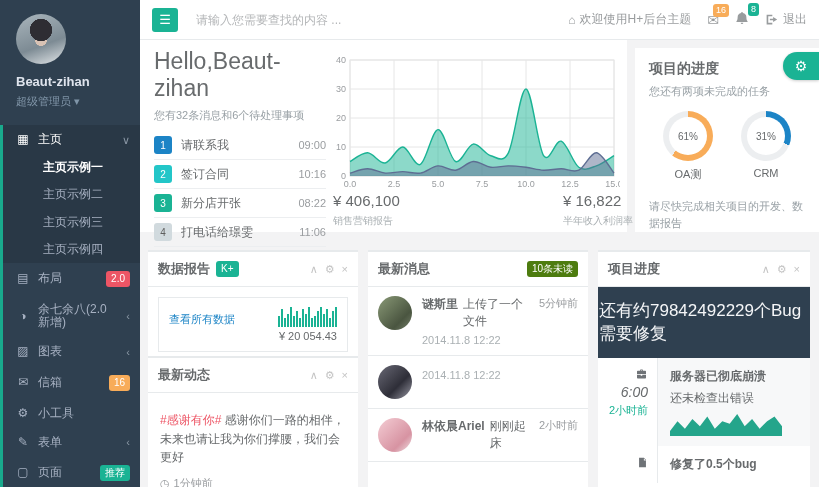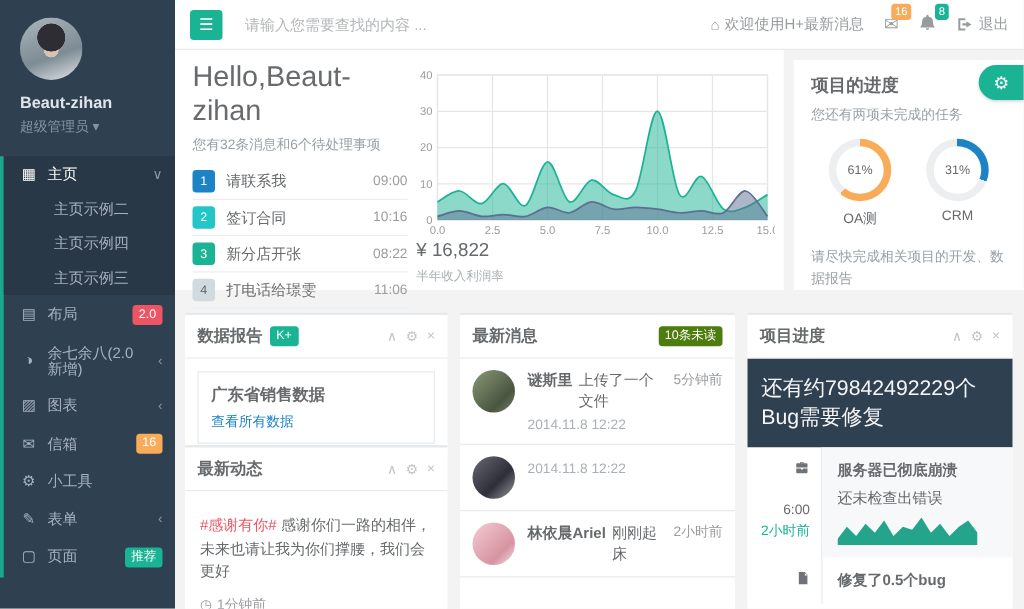--- a/index.html
+++ b/index.html
@@ -95,26 +95,26 @@
   .av1{background:linear-gradient(135deg,#8a9a77 0%,#4a5540 70%,#76816b 100%);}
   .av2{background:linear-gradient(135deg,#6a6a76 0%,#2e2e38 60%,#9b9ba6 100%);}
   .av3{background:linear-gradient(135deg,#f4cdd4 0%,#d793a2 70%,#f0e3e5 100%);}
   .msg-body{flex:1;min-width:0;}
   .msg-line1{display:flex;font-size:12px;color:#676a6c;}
   .msg-name{font-weight:bold;margin-right:5px;cursor:pointer;white-space:nowrap;}
   .msg-strong{font-weight:bold;}
   .msg-ago{margin-left:auto;color:#9a9da0;font-size:11px;padding-left:6px;white-space:nowrap;}
   .msg-date{font-size:11px;color:#aab0b3;margin-top:4px;}
   
-  .bug-banner{background:#2f4050;color:#fff;padding:13px 11px 12px;}
+  .bug-banner{background:#2f4050;color:#fff;padding:13px 1px 12px;}
   .bug-title{font-size:17px;line-height:1.35;color:#f4f5f7;font-weight:300;}
   .bug-loc{display:flex;align-items:center;gap:5px;font-size:11px;color:#ccd3da;margin-top:9px;}
   .tl-row{display:flex;background:#fff;}
   .tl-left{width:60px;text-align:right;padding:10px 9px 10px 0;border-right:1px solid #e7eaec;flex-shrink:0;box-sizing:border-box;}
-  .tl-time{font-size:11px;color:#676a6c;margin-top:19px;}
+  .tl-time{font-size:14px;color:#676a6c;margin-top:1px;font-style:italic;}
   .tl-ago{font-size:11px;color:#1ab394;margin-top:3px;}
   .tl-content{flex:1;padding:10px 12px;}
   .tl-gray .tl-content{background:#f7f8f9;}
   .tl-title{font-size:12px;font-weight:bold;color:#676a6c;}
   .tl-desc{font-size:12px;color:#676a6c;margin-top:5px;}
   .tl-spark{margin-top:7px;display:block;}
   svg text{font-family:"Liberation Sans","DejaVu Sans",sans-serif;}
 </style>
 </head>
 <body>
@@ -126,28 +126,31 @@
     <div class="role"><span>超级管理员</span> <span>▾</span></div>
   </div>
   <div class="nav">
     <div class="nav-group active">
       <div class="nav-item">
         <span class="nicon">▦</span>
         <span>主页</span>
         <span class="narrow">∨</span>
       </div>
       <div class="submenu">
+        <div class="nav-item current">
+            <span>主页示例一</span>
+          </div>
         <div class="nav-item">
             <span>主页示例二</span>
           </div>
         <div class="nav-item">
-            <span>主页示例四</span>
+            <span>主页示例三</span>
           </div>
         <div class="nav-item">
-            <span>主页示例三</span>
+            <span>主页示例四</span>
           </div>
       </div>
     </div>
     <div class="nav-item">
       <span class="nicon">▤</span>
       <span>布局</span>
       <span class="nbadge" style="background: rgb(237, 85, 101);">2.0</span>
     </div>
     <div class="nav-item">
       <span class="nicon">◑</span>
@@ -183,21 +186,21 @@
 </div>
 
 <div class="topbar">
   <div class="hamburger">
       <span>☰</span>
     </div>
   <input class="search-input" type="text" placeholder="请输入您需要查找的内容 ..." style="">
   <div class="top-right">
     <div class="welcome">
       <span>⌂</span>
-      <span>欢迎使用H+最新消息</span>
+      <span>欢迎使用H+后台主题</span>
     </div>
     <div class="icon-wrap">
       <span>✉</span>
       <span class="notif-badge badge-mail">16</span>
     </div>
     <div class="icon-wrap">
       <svg width="14" height="14" viewBox="0 0 16 16">
           <path fill="#999c9e" d="M8 1a1 1 0 0 1 1 1v.4A5 5 0 0 1 13 7.2c0 2.8.7 3.9 1.4 4.6.2.2.1.7-.3.7H1.9c-.4 0-.5-.5-.3-.7C2.3 11.1 3 10 3 7.2A5 5 0 0 1 7 2.4V2a1 1 0 0 1 1-1zM6.5 13.3h3a1.5 1.5 0 0 1-3 0z"></path>
         </svg>
       <span class="notif-badge badge-bell">8</span>
@@ -271,20 +274,24 @@
         <text x="286" y="135" text-anchor="middle" font-size="9" fill="#9a9da0">15.0</text>
         <rect x="22" y="8" width="264" height="116" fill="none" stroke="#e6e6e6"></rect>
         <path d="M22,109.5C24.933333333333334,108.05,33.733333333333334,100.55833333333334,39.6,100.8C45.46666666666667,101.04166666666666,51.333333333333336,111.91666666666667,57.2,110.95C63.06666666666667,109.98333333333333,68.93333333333334,94.75833333333333,74.80000000000001,95C80.66666666666669,95.24166666666667,86.53333333333335,115.30000000000001,92.4,112.4C98.26666666666667,109.5,104.13333333333333,78.08333333333333,110,77.6C115.86666666666667,77.11666666666666,121.73333333333335,107.08333333333333,127.60000000000001,109.5C133.46666666666667,111.91666666666667,139.33333333333331,93.06666666666666,145.2,92.1C151.06666666666666,91.13333333333333,156.93333333333334,102.25,162.8,103.7C168.66666666666669,105.15,174.53333333333333,111.91666666666666,180.4,100.8C186.26666666666668,89.68333333333334,192.13333333333333,36.516666666666666,198,37C203.86666666666667,37.483333333333334,209.73333333333332,95,215.6,103.7C221.46666666666667,112.4,227.33333333333334,87.26666666666667,233.20000000000002,89.2C239.0666666666667,91.13333333333334,244.93333333333334,111.19166666666666,250.8,115.3C256.6666666666667,119.40833333333333,262.5333333333333,115.78333333333333,268.4,113.85C274.26666666666665,111.91666666666666,283.06666666666666,105.39166666666667,286,103.7L286,124L22,124Z" fill="rgba(26,179,148,0.5)"></path>
         <path d="M22,109.5C24.933333333333334,108.05,33.733333333333334,100.55833333333334,39.6,100.8C45.46666666666667,101.04166666666666,51.333333333333336,111.91666666666667,57.2,110.95C63.06666666666667,109.98333333333333,68.93333333333334,94.75833333333333,74.80000000000001,95C80.66666666666669,95.24166666666667,86.53333333333335,115.30000000000001,92.4,112.4C98.26666666666667,109.5,104.13333333333333,78.08333333333333,110,77.6C115.86666666666667,77.11666666666666,121.73333333333335,107.08333333333333,127.60000000000001,109.5C133.46666666666667,111.91666666666667,139.33333333333331,93.06666666666666,145.2,92.1C151.06666666666666,91.13333333333333,156.93333333333334,102.25,162.8,103.7C168.66666666666669,105.15,174.53333333333333,111.91666666666666,180.4,100.8C186.26666666666668,89.68333333333334,192.13333333333333,36.516666666666666,198,37C203.86666666666667,37.483333333333334,209.73333333333332,95,215.6,103.7C221.46666666666667,112.4,227.33333333333334,87.26666666666667,233.20000000000002,89.2C239.0666666666667,91.13333333333334,244.93333333333334,111.19166666666666,250.8,115.3C256.6666666666667,119.40833333333333,262.5333333333333,115.78333333333333,268.4,113.85C274.26666666666665,111.91666666666666,283.06666666666666,105.39166666666667,286,103.7" fill="none" stroke="#1ab394" stroke-width="1.4"></path>
         <path d="M22,121.1C24.933333333333334,120.375,33.733333333333334,116.75,39.6,116.75C45.46666666666667,116.75,51.333333333333336,120.61666666666666,57.2,121.1C63.06666666666667,121.58333333333333,68.93333333333334,119.65,74.80000000000001,119.65C80.66666666666669,119.65,86.53333333333335,122.06666666666666,92.4,121.1C98.26666666666667,120.13333333333333,104.13333333333333,114.33333333333333,110,113.85C115.86666666666667,113.36666666666666,121.73333333333335,118.925,127.60000000000001,118.2C133.46666666666667,117.47500000000001,139.33333333333331,109.98333333333333,145.2,109.5C151.06666666666666,109.01666666666667,156.93333333333334,114.575,162.8,115.3C168.66666666666669,116.02499999999999,174.53333333333333,113.85,180.4,113.85C186.26666666666668,113.85,192.13333333333333,114.57499999999999,198,115.3C203.86666666666667,116.025,209.73333333333332,117.95833333333334,215.6,118.2C221.46666666666667,118.44166666666666,227.33333333333334,116.75,233.20000000000002,116.75C239.0666666666667,116.75,244.93333333333334,120.85833333333333,250.8,118.2C256.6666666666667,115.54166666666667,262.5333333333333,100.31666666666666,268.4,100.8C274.26666666666665,101.28333333333333,283.06666666666666,117.71666666666667,286,121.1L286,124L22,124Z" fill="rgba(94,110,147,0.5)"></path>
         <path d="M22,121.1C24.933333333333334,120.375,33.733333333333334,116.75,39.6,116.75C45.46666666666667,116.75,51.333333333333336,120.61666666666666,57.2,121.1C63.06666666666667,121.58333333333333,68.93333333333334,119.65,74.80000000000001,119.65C80.66666666666669,119.65,86.53333333333335,122.06666666666666,92.4,121.1C98.26666666666667,120.13333333333333,104.13333333333333,114.33333333333333,110,113.85C115.86666666666667,113.36666666666666,121.73333333333335,118.925,127.60000000000001,118.2C133.46666666666667,117.47500000000001,139.33333333333331,109.98333333333333,145.2,109.5C151.06666666666666,109.01666666666667,156.93333333333334,114.575,162.8,115.3C168.66666666666669,116.02499999999999,174.53333333333333,113.85,180.4,113.85C186.26666666666668,113.85,192.13333333333333,114.57499999999999,198,115.3C203.86666666666667,116.025,209.73333333333332,117.95833333333334,215.6,118.2C221.46666666666667,118.44166666666666,227.33333333333334,116.75,233.20000000000002,116.75C239.0666666666667,116.75,244.93333333333334,120.85833333333333,250.8,118.2C256.6666666666667,115.54166666666667,262.5333333333333,100.31666666666666,268.4,100.8C274.26666666666665,101.28333333333333,283.06666666666666,117.71666666666667,286,121.1" fill="none" stroke="#5e6e93" stroke-width="1.4"></path>
       </svg>
   </div>
   <div class="stats">
     <div class="stat">
+      <div class="v">¥ 406,100</div>
+      <div class="l">销售营销报告</div>
+    </div>
+    <div class="stat">
       <div class="v">¥ 16,822</div>
       <div class="l">半年收入利润率</div>
     </div>
   </div>
 </div>
 
 <div class="overview-panel">
   <div class="ov-title">项目的进度</div>
   <div class="ov-sub">您还有两项未完成的任务</div>
   <div class="donuts">
@@ -314,22 +321,46 @@
     <span class="mini-badge badge-green">K+</span>
     <div class="ibox-tools">
       <span>∧</span>
       <span>⚙</span>
       <span>×</span>
     </div>
   </div>
   <div class="ibox-content">
     <div class="sale-card">
       <div>
-        <div class="sale-title">广东省销售数据</div>
         <div class="sale-link">查看所有数据</div>
+      </div>
+      <div class="sale-right">
+        <div class="sparkbars" id="report-spark">
+            <i style="height: 11px;"></i>
+            <i style="height: 18px;"></i>
+            <i style="height: 9px;"></i>
+            <i style="height: 13px;"></i>
+            <i style="height: 20px;"></i>
+            <i style="height: 11px;"></i>
+            <i style="height: 16px;"></i>
+            <i style="height: 9px;"></i>
+            <i style="height: 18px;"></i>
+            <i style="height: 13px;"></i>
+            <i style="height: 20px;"></i>
+            <i style="height: 9px;"></i>
+            <i style="height: 11px;"></i>
+            <i style="height: 16px;"></i>
+            <i style="height: 20px;"></i>
+            <i style="height: 13px;"></i>
+            <i style="height: 18px;"></i>
+            <i style="height: 9px;"></i>
+            <i style="height: 16px;"></i>
+            <i style="height: 20px;"></i>
+          </div>
+        <div class="sale-amount">¥ 20 054.43</div>
       </div>
     </div>
   </div>
 </div>
 
 <div class="ibox" style="left:148px;top:356px;width:210px;">
   <div class="ibox-title">
     <h5>最新动态</h5>
     <div class="ibox-tools">
       <span>∧</span>

